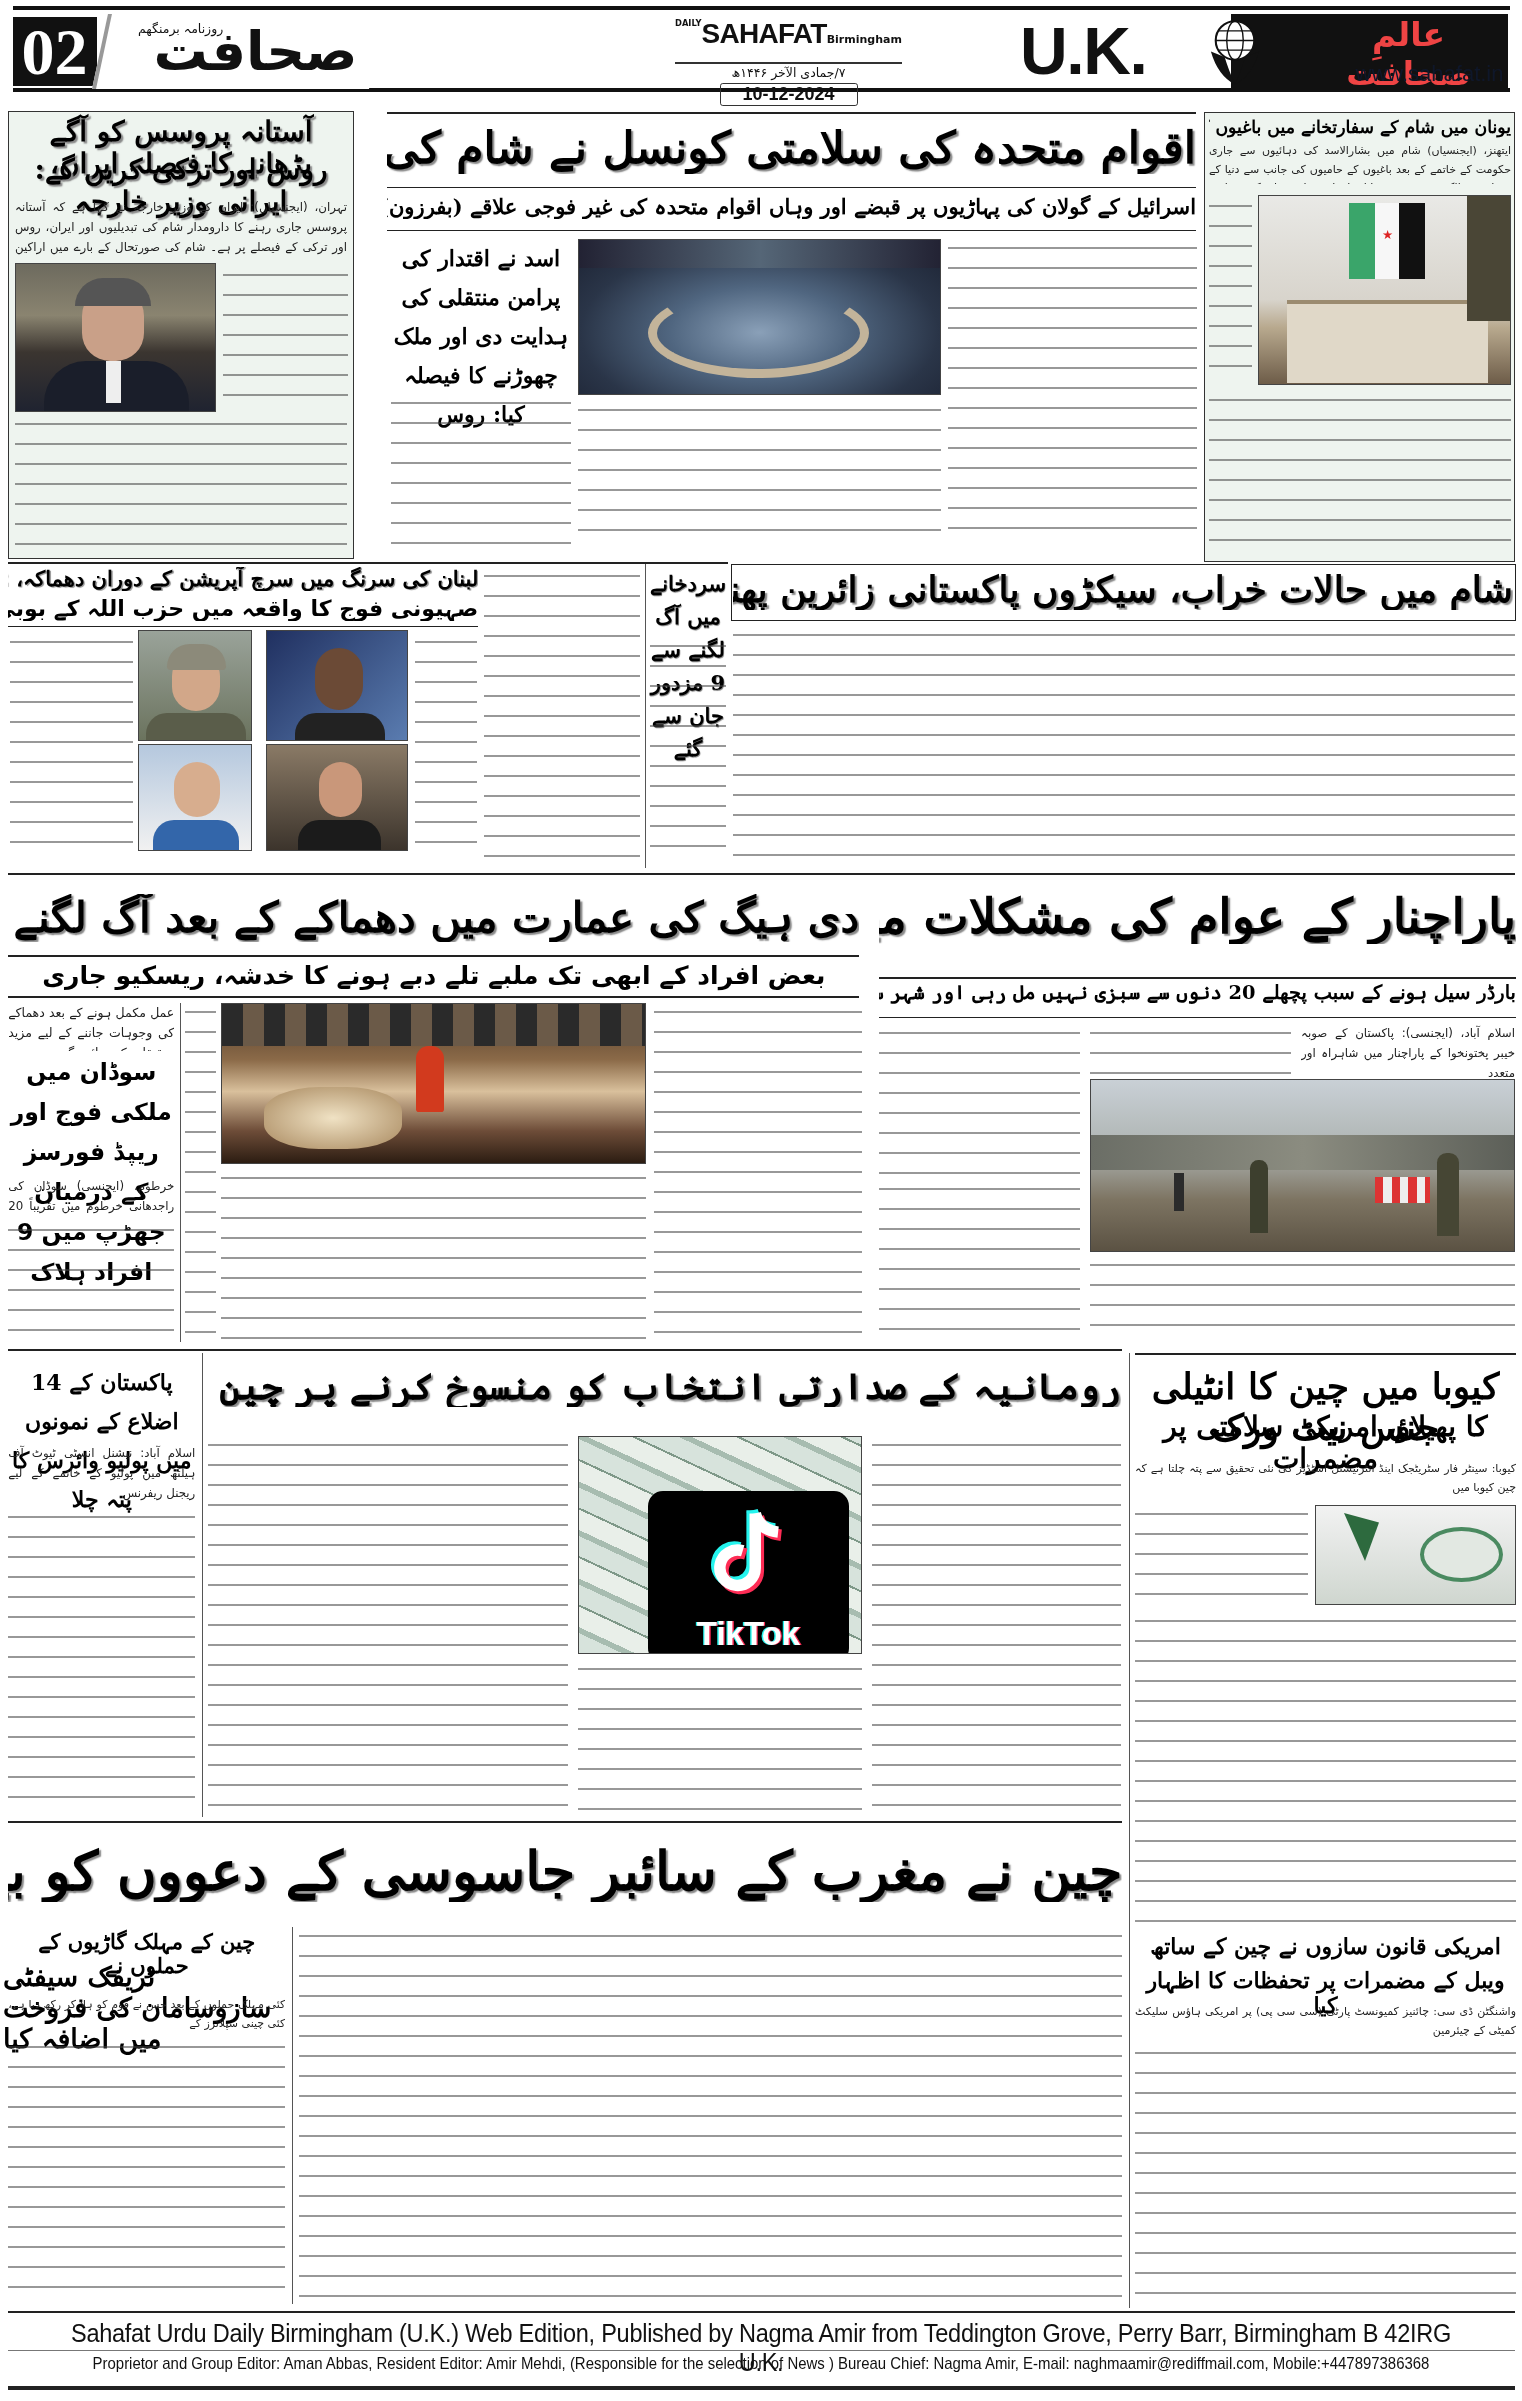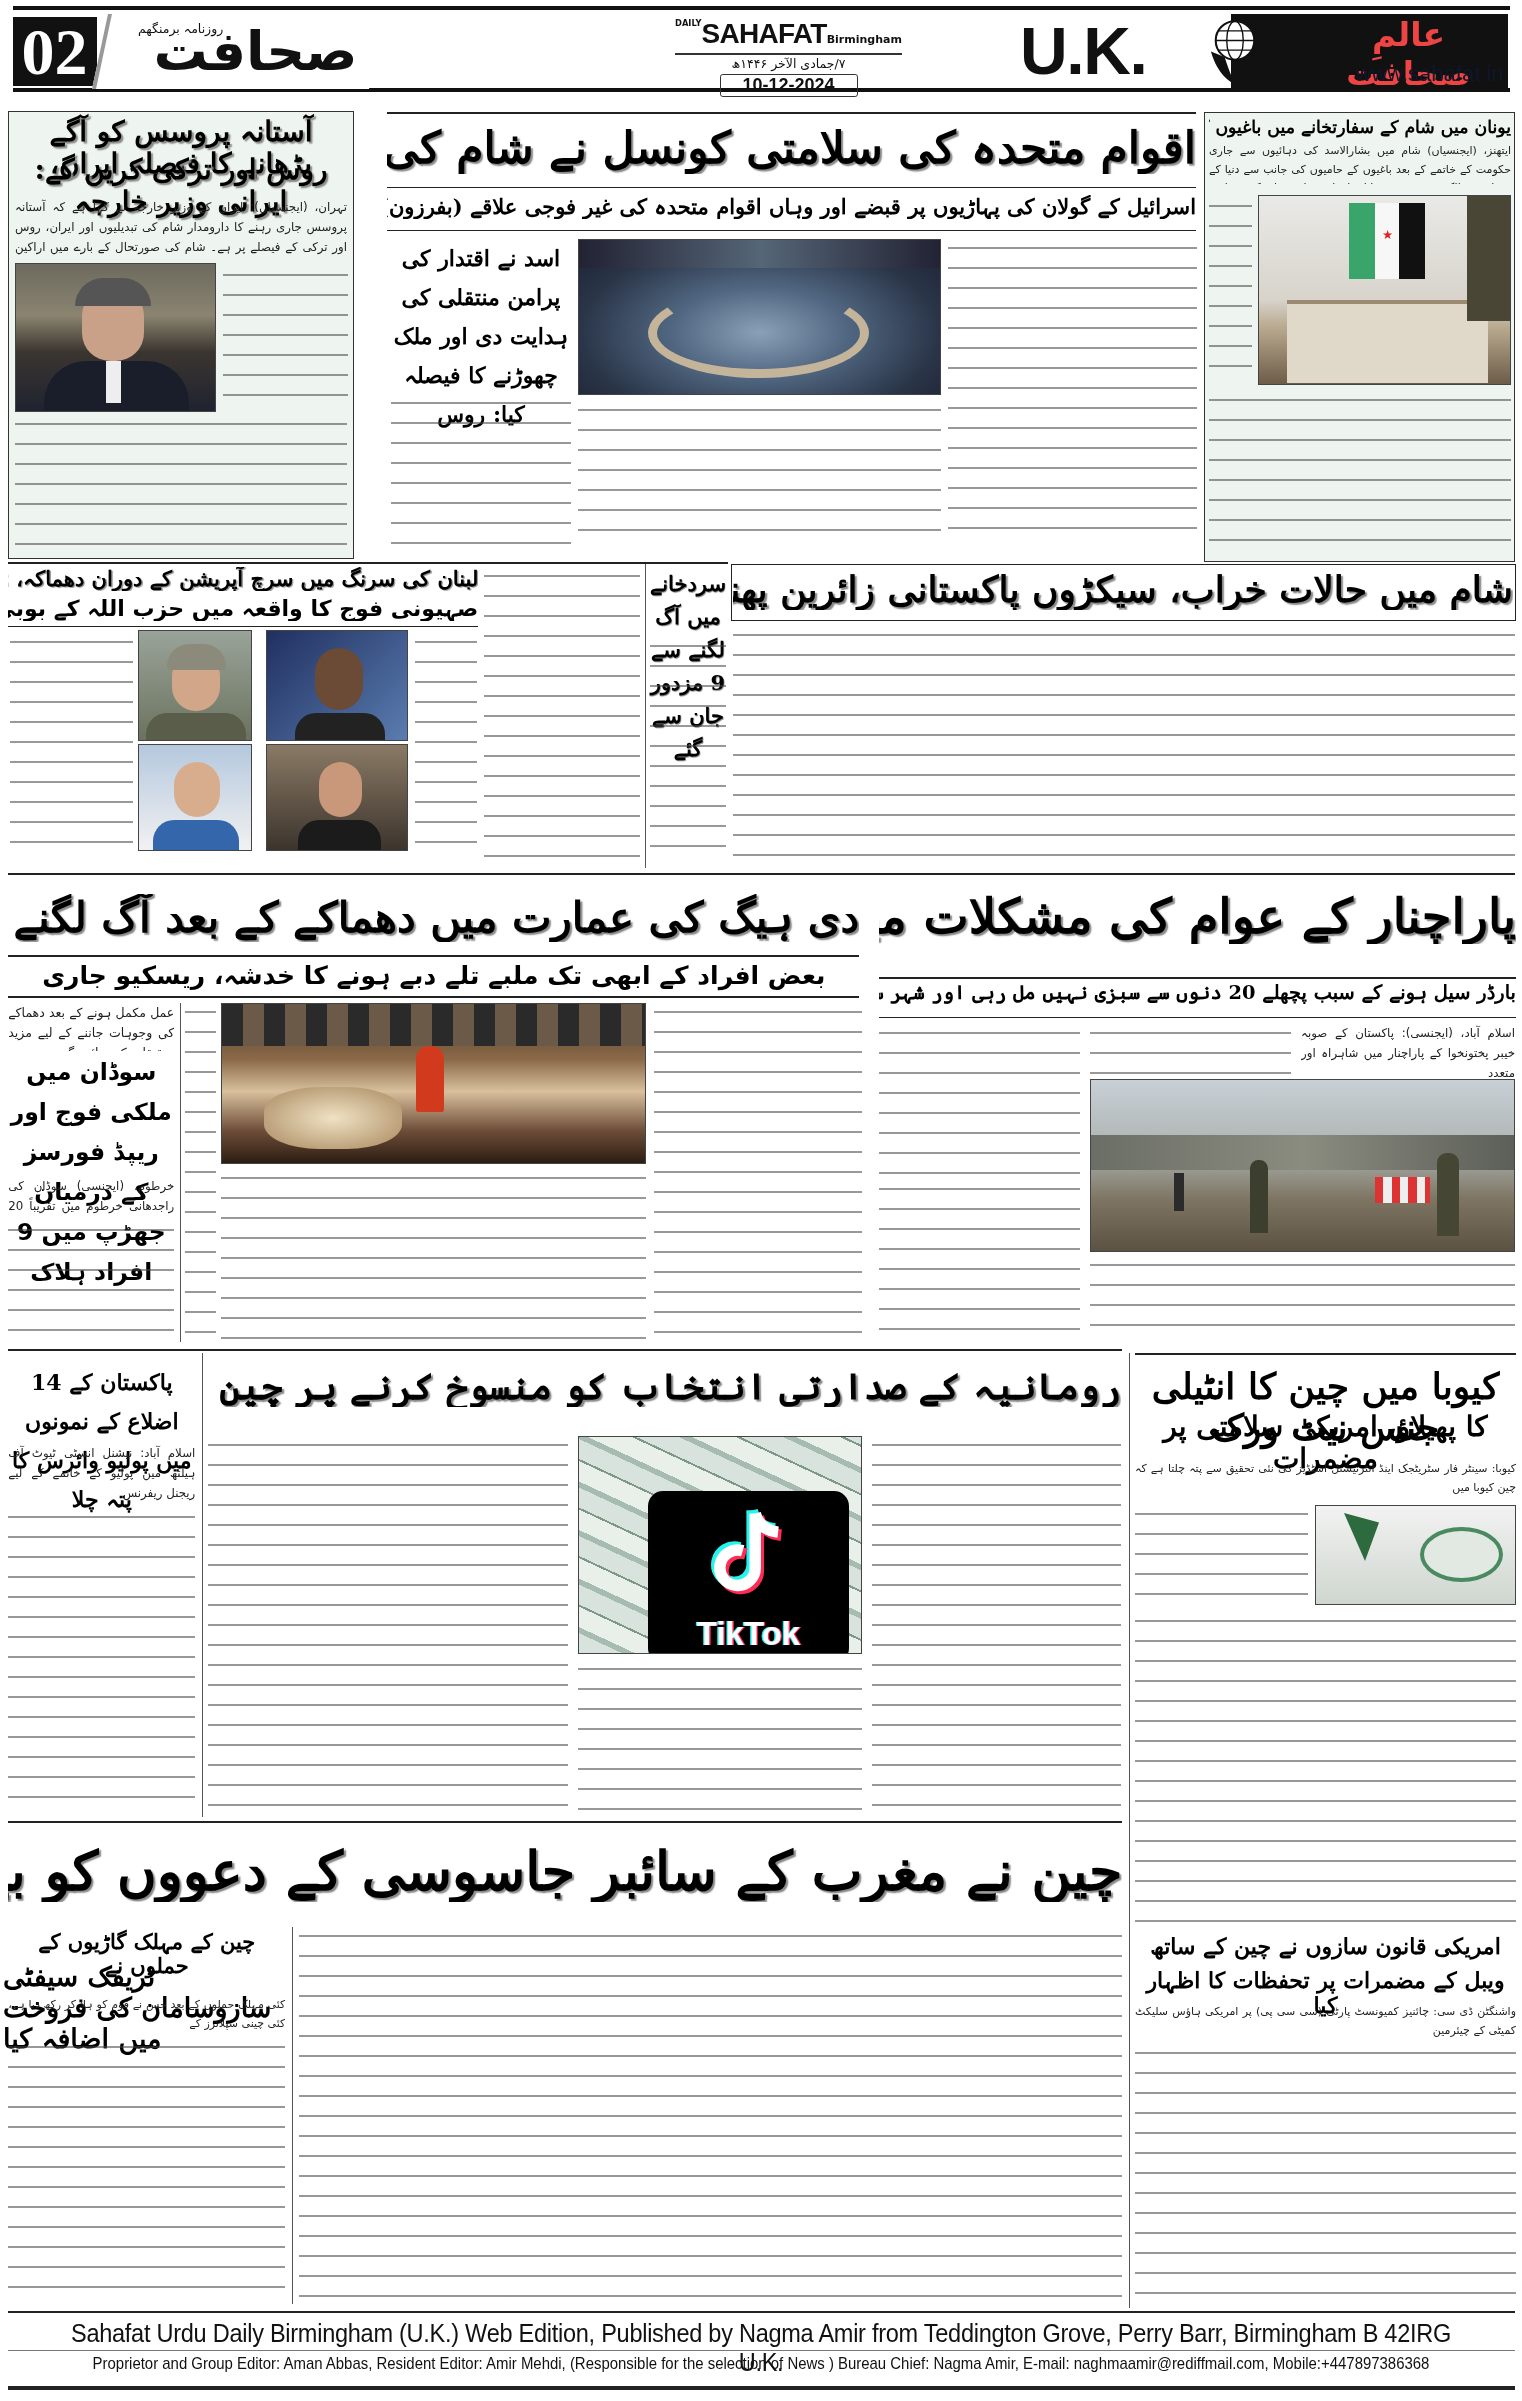--- a/index.html
+++ b/index.html
@@ -39,21 +39,21 @@
 </head>
 <body>
 
 <div id="masthead" class="abs"></div>
 <div id="page-num" class="abs">02</div>
 <div id="logo-left" class="abs"></div>
 <div id="brand-urdu" class="abs">صحافت</div>
 <div id="brand-small" class="abs">روزنامہ برمنگھم</div>
 
 <div id="center-brand" class="abs">
-  <div style="border-bottom:2.1px solid #333;display:inline-block;padding-bottom:3px">
+  <div style="border-bottom:2.1px solid #333;display:inline-block;padding-bottom:12px">
     <span class="daily">DAILY</span><span class="sahafat">SAHAFAT</span><span class="city">Birmingham</span>
   </div>
   <div id="hijri">۷/جمادی الآخر ۱۴۴۶ھ</div>
   <div id="date-box">10-12-2024</div>
 </div>
 
 <div id="uk" class="abs">U.K.</div>
 
 <div id="logo-right" class="abs"></div>
 <svg id="globe" class="abs" viewBox="0 0 90 100">

